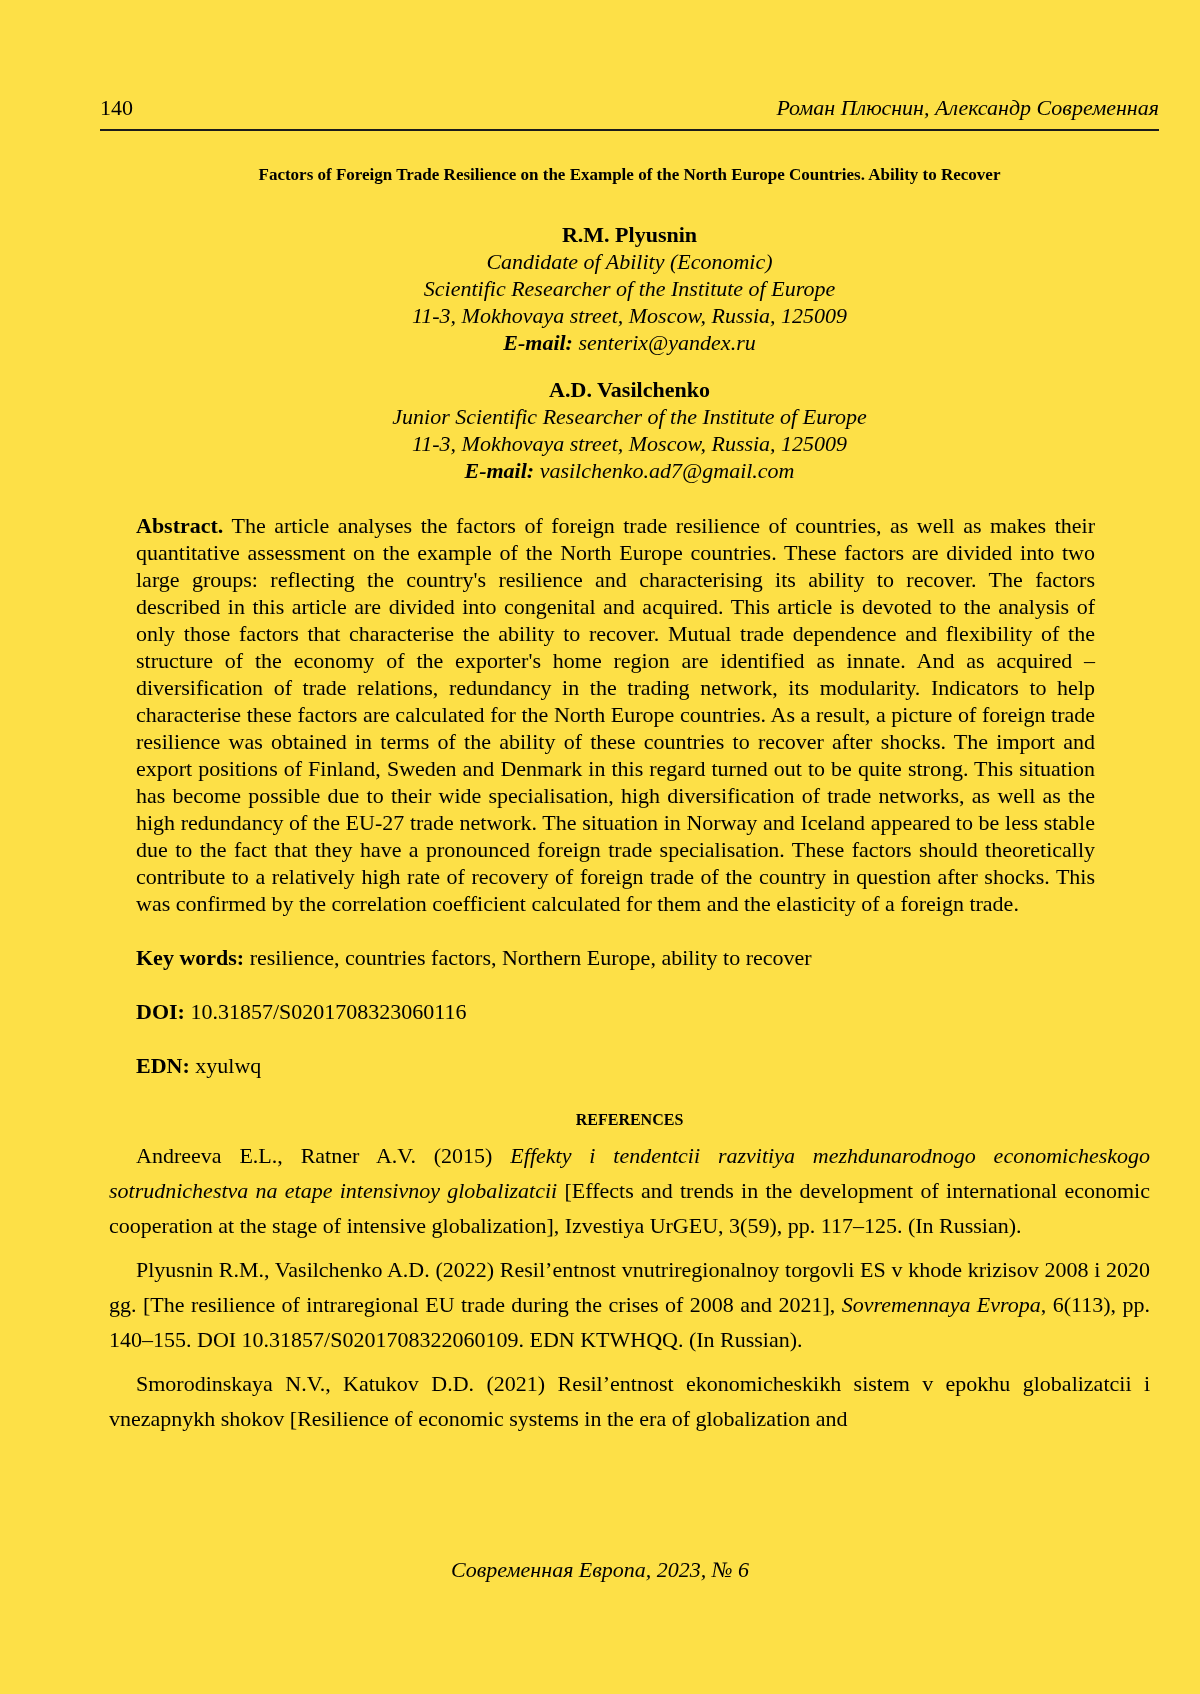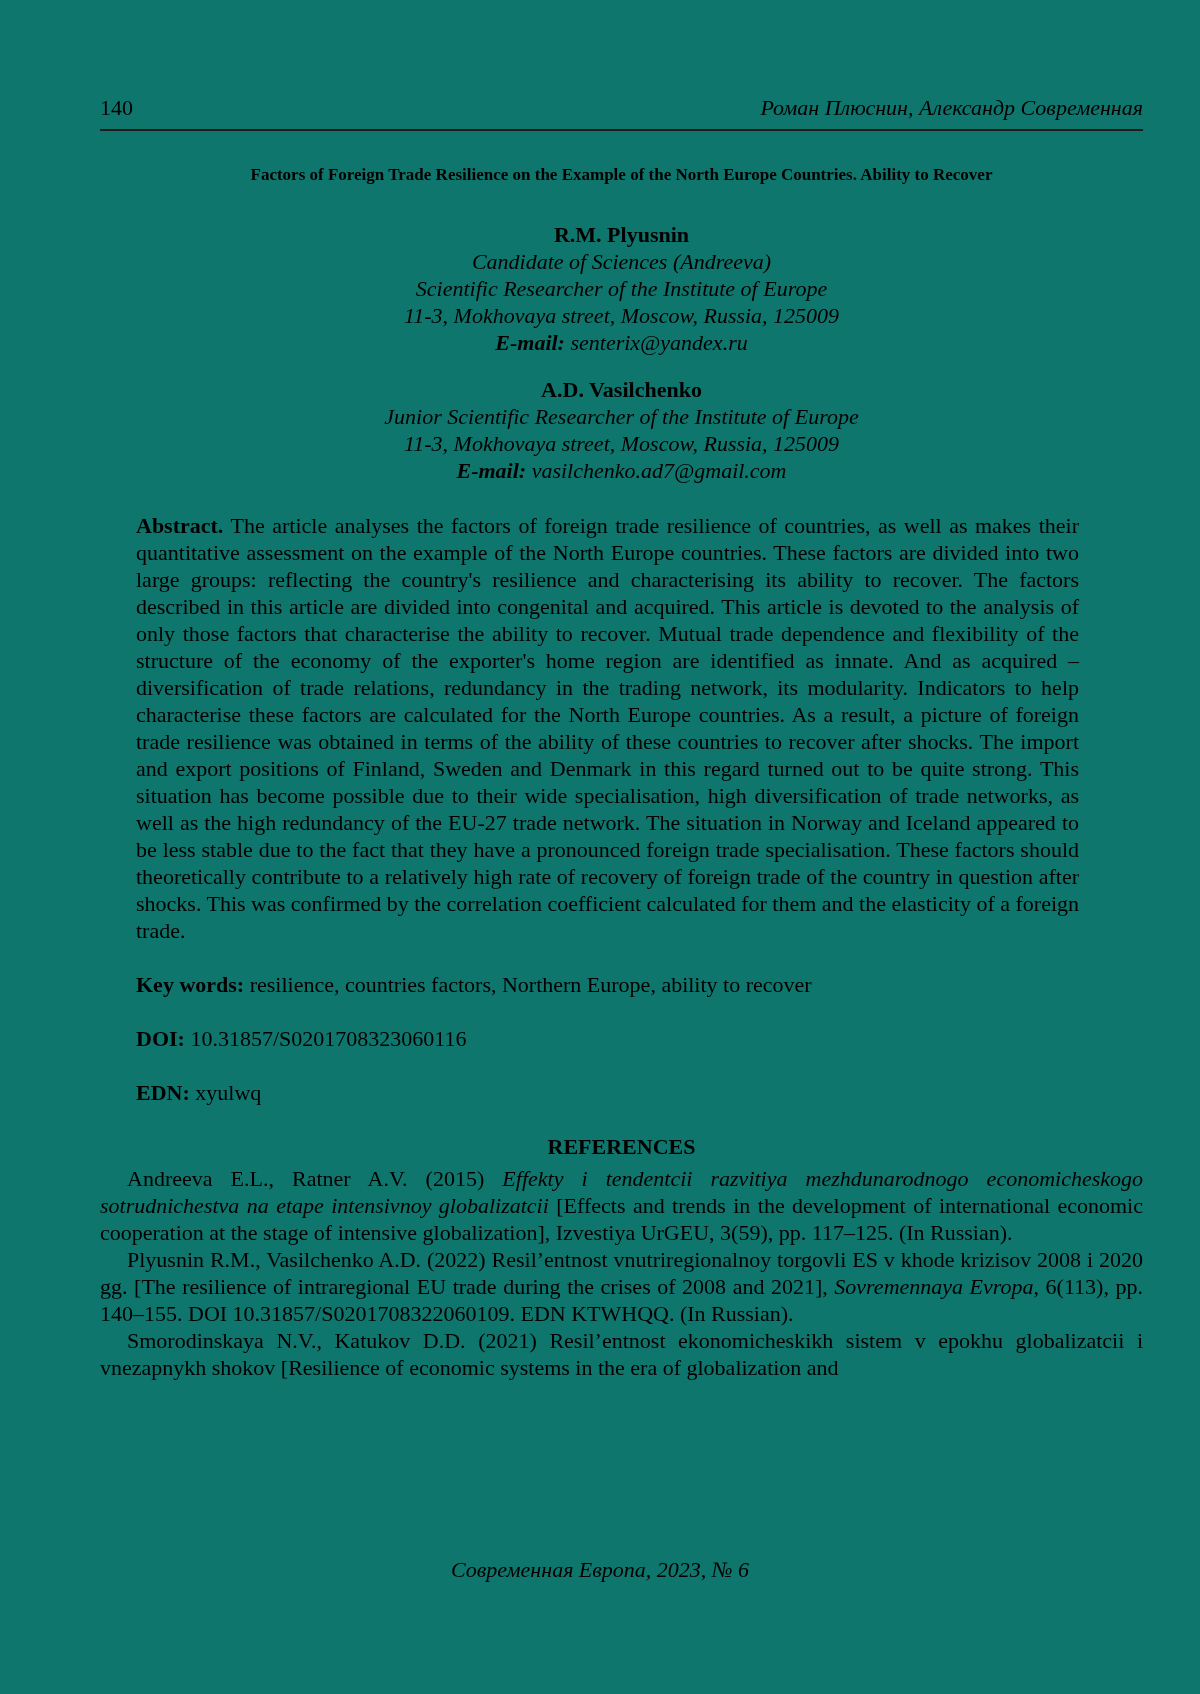--- a/index.html
+++ b/index.html
@@ -1,25 +1,25 @@
 <!DOCTYPE html>
 <html><head>
 <meta charset="utf-8">
 <style>
   html, body { margin: 0; padding: 0; background: #ffffff; }
   .page {
     position: relative;
     width: 1200px;
     height: 1694px;
-    background: #0f766e;
+    background: #fde047;
     color: #000000;
     font-family: "Liberation Serif", "DejaVu Serif", serif;
     font-size: 22px;
     box-sizing: border-box;
-    padding: 96px 57px 0 100px;
+    padding: 96px 41px 0 100px;
     overflow: hidden;
   }
   .running-head {
     display: flex;
     justify-content: space-between;
     align-items: flex-end;
     border-bottom: 2px solid #1b1b1b;
     padding-bottom: 9px;
     line-height: 24px;
   }
@@ -38,31 +38,31 @@
   .a-line { font-style: italic; }
   .email-label { font-weight: bold; }
   .abstract {
     text-align: justify;
     line-height: 27px;
     margin: 28px 64px 0 36px;
   }
   .lbl { font-weight: bold; }
   .meta-line { margin: 27px 64px 0 36px; line-height: 27px; }
   .refs-heading {
-    font-size: 22px;
+    font-size: 16px;
     font-weight: bold;
     text-align: center;
     margin: 27px 0 0;
     line-height: 27px;
   }
   .ref {
     text-align: justify;
     text-indent: 27px;
-    line-height: 27px;
-    margin: 0;
+    line-height: 35px;
+    margin: 9px;
   }
   .ref.first { margin-top: 5px; }
   .it { font-style: italic; }
   .page-footer {
     position: absolute;
     left: 0;
     right: 0;
     top: 1556px;
     text-align: center;
     font-style: italic;
@@ -76,21 +76,21 @@
 
   <header class="running-head">
     <span>140</span>
     <span class="rh-title">Роман Плюснин, Александр Современная</span>
   </header>
 
   <h1 class="title">Factors of Foreign Trade Resilience on the Example of the North Europe Countries. Ability to Recover</h1>
 
   <section class="author first">
     <div class="a-name">R.M. Plyusnin</div>
-    <div class="a-line">Candidate of Sciences (Andreeva)</div>
+    <div class="a-line">Candidate of Ability (Economic)</div>
     <div class="a-line">Scientific Researcher of the Institute of Europe</div>
     <div class="a-line">11-3, Mokhovaya street, Moscow, Russia, 125009</div>
     <div class="a-line"><span class="email-label">E-mail:</span> <span>senterix@yandex.ru</span></div>
   </section>
 
   <section class="author">
     <div class="a-name">A.D. Vasilchenko</div>
     <div class="a-line">Junior Scientific Researcher of the Institute of Europe</div>
     <div class="a-line">11-3, Mokhovaya street, Moscow, Russia, 125009</div>
     <div class="a-line"><span class="email-label">E-mail:</span> <span>vasilchenko.ad7@gmail.com</span></div>

